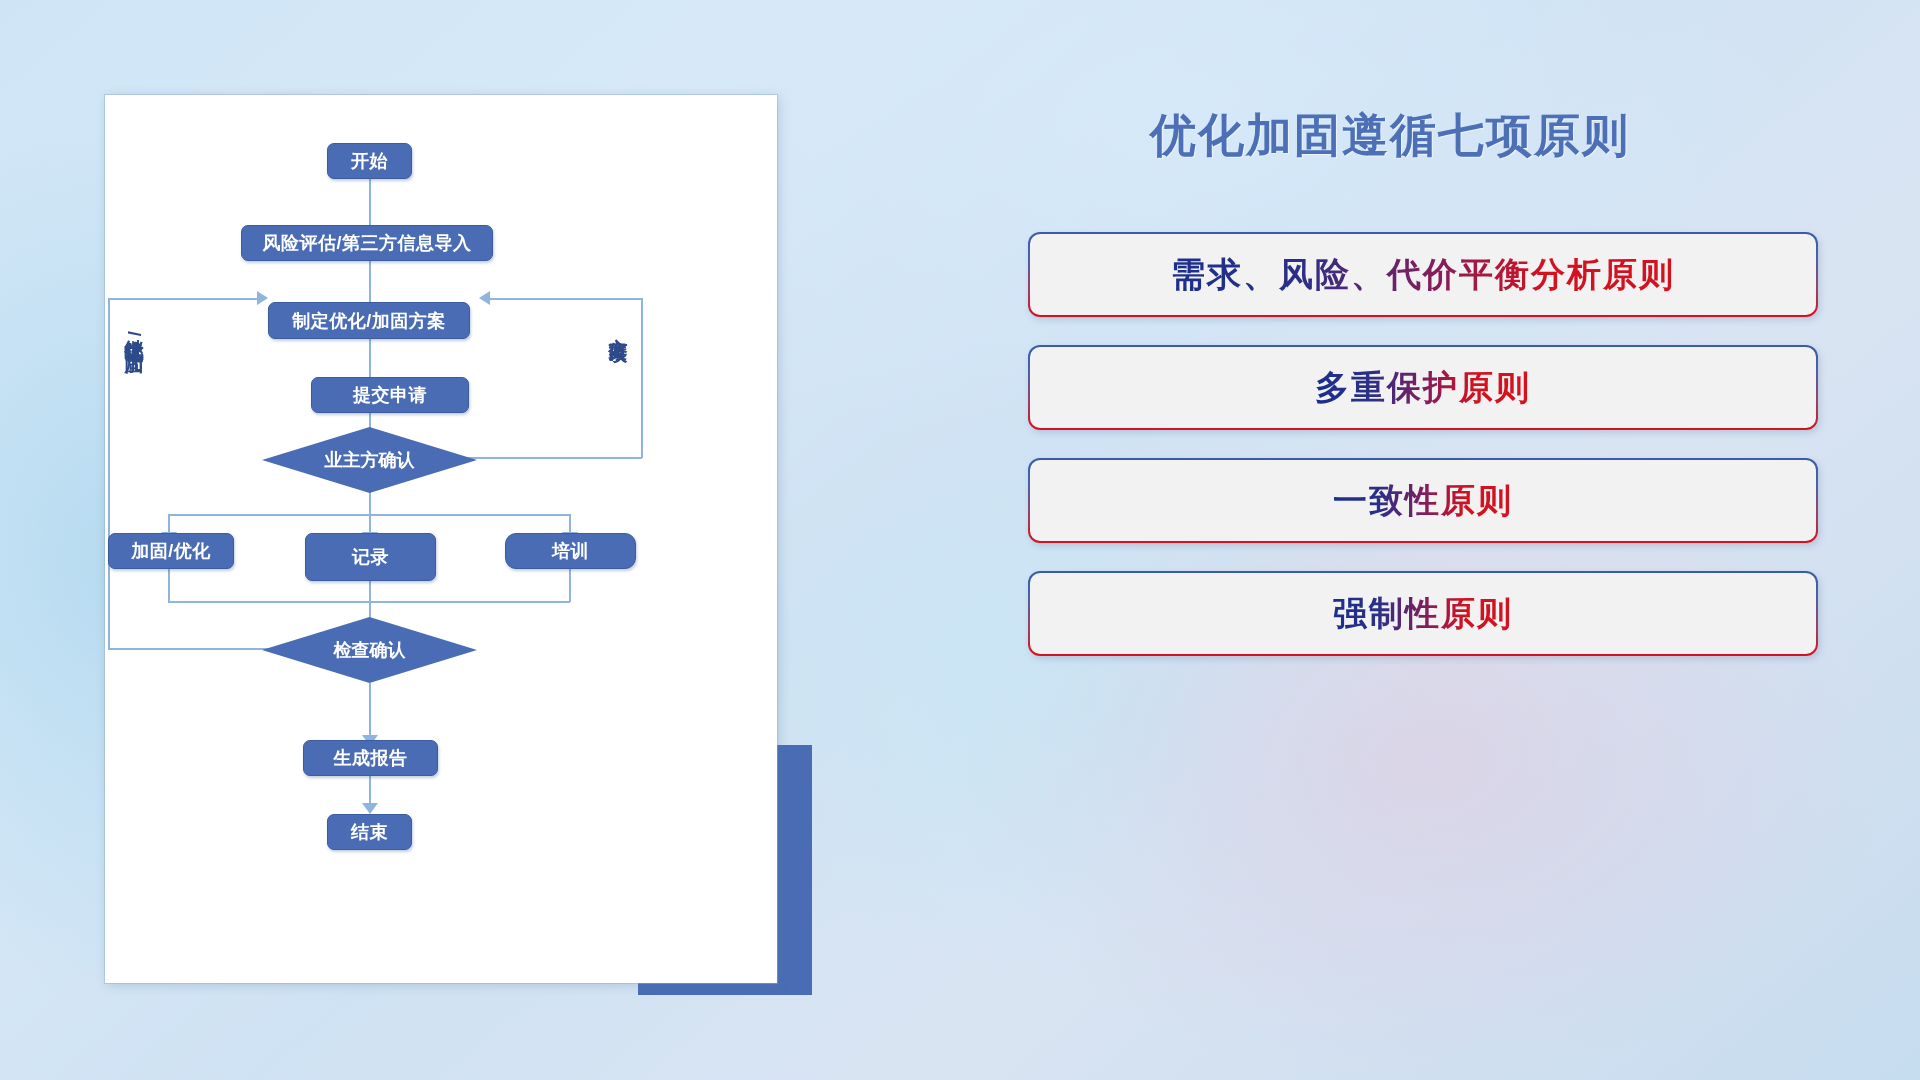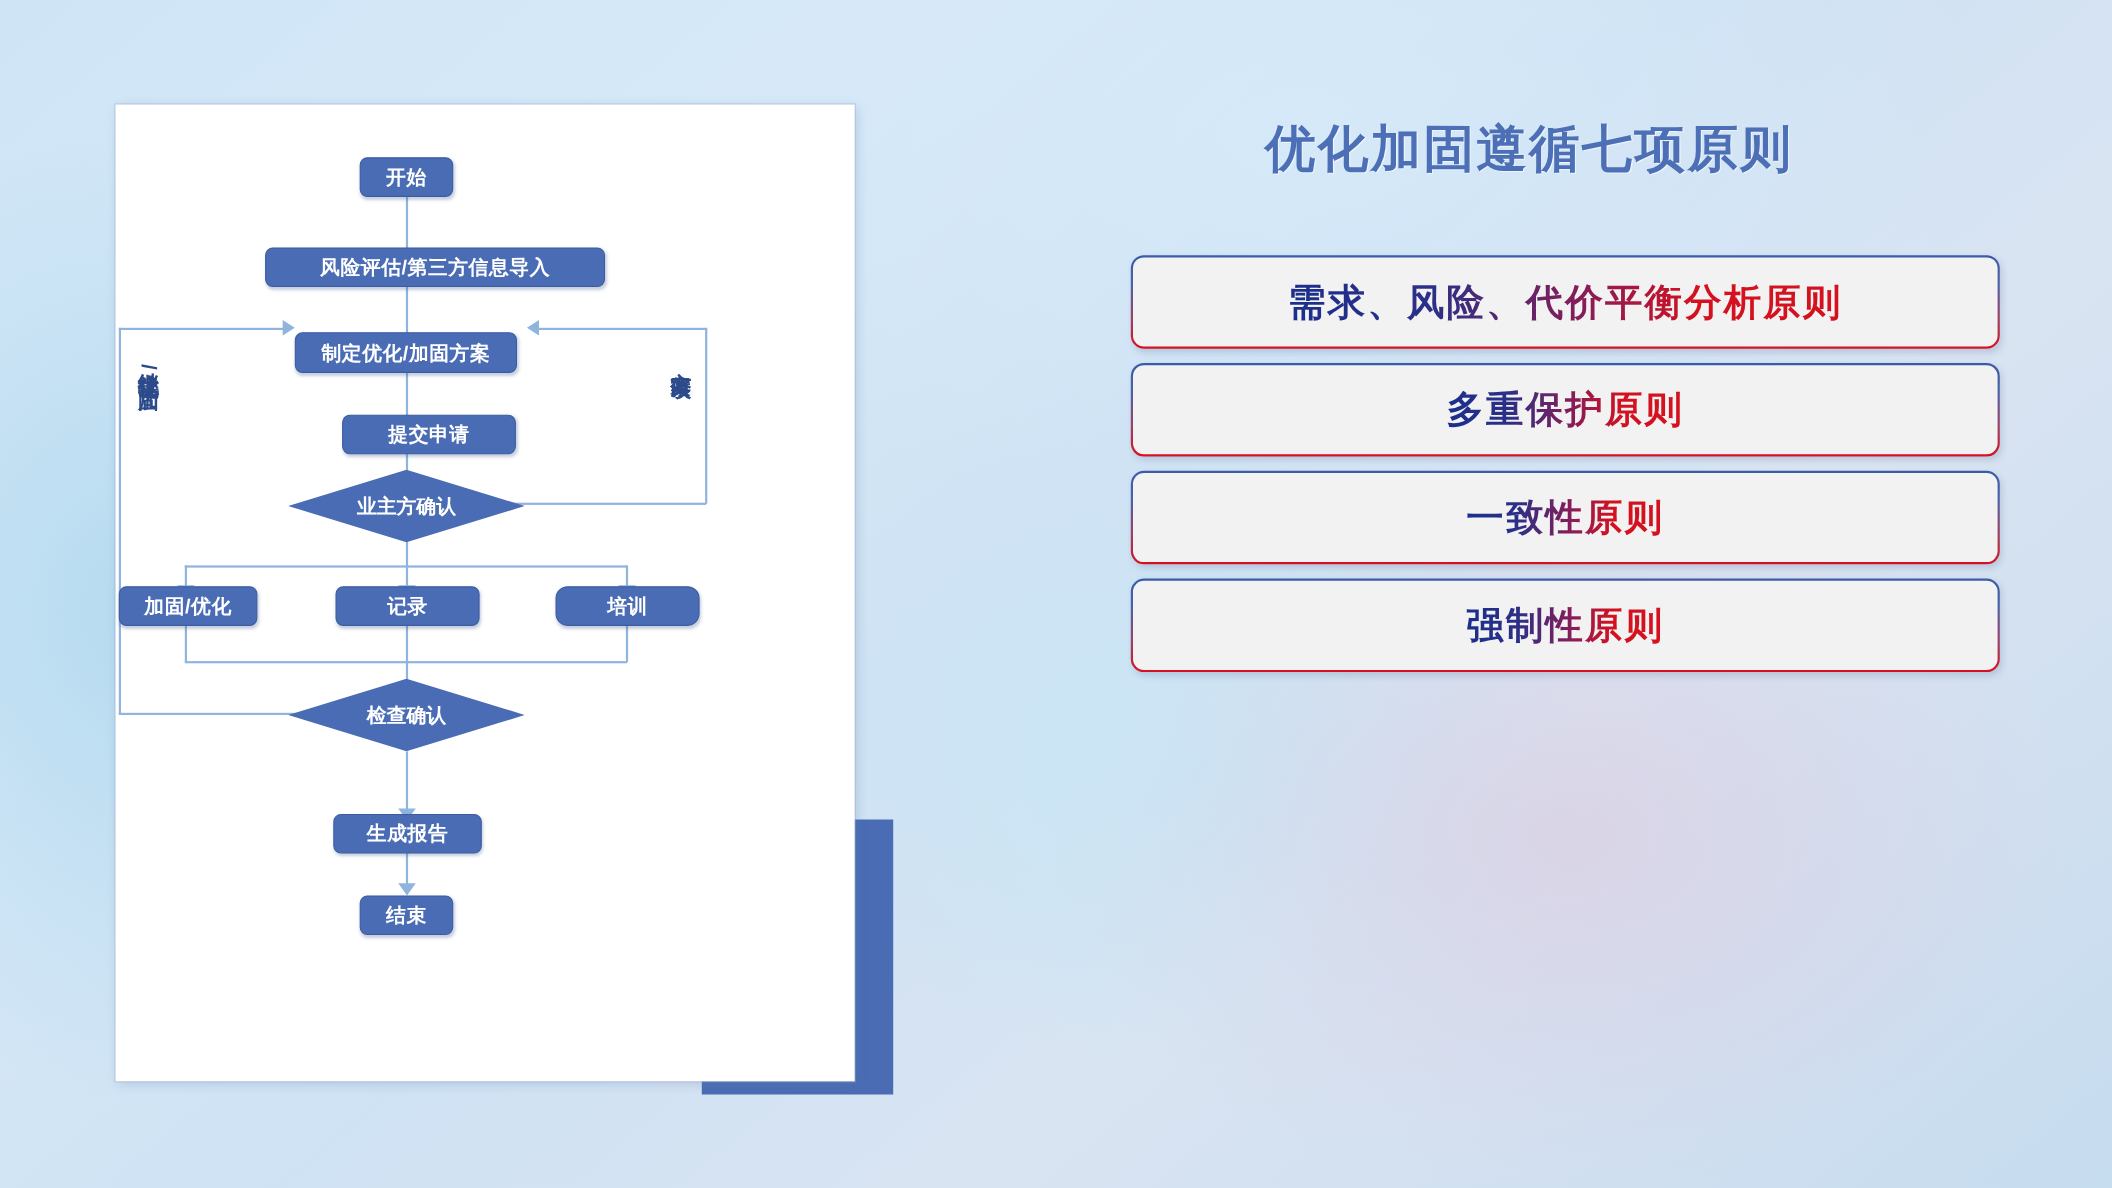--- a/index.html
+++ b/index.html
@@ -67,21 +67,21 @@
 
   
   #panel-title{
     position:absolute; left:1150px; top:105px;
     font-size:46px; font-weight:bold; color:#4c6fb6;
     letter-spacing:2px; white-space:nowrap;
     text-shadow:1px 1px 0 rgba(255,255,255,.55);
   }
   #principle-list{ position:absolute; left:1028px; top:232px; width:790px; }
   .p-card{
-    position:relative; height:85px; margin-bottom:13px;
+    position:relative; height:85px; margin-bottom:28px;
     border-radius:12px;
     padding:2px;
     background:linear-gradient(180deg,#3a5ba8 0%,#4a62a5 30%,#9d3f63 68%,#d80f1f 100%);
     box-shadow:2px 3px 6px rgba(95,120,165,.25);
   }
   .p-card-inner{
     width:100%; height:100%;
     border-radius:10px;
     background:#f2f2f2;
     display:flex; align-items:center; justify-content:center;
@@ -142,41 +142,41 @@
   <div class="ln v" style="left:264px;top:588px;height:58px;"></div>
   <div class="arrow-d" style="left:257px;top:640px;"></div>
 
   <div class="ln v" style="left:264px;top:672px;height:42px;"></div>
   <div class="arrow-d" style="left:257px;top:708px;"></div>
 
   <div class="node" style="left:222px;top:48px;width:85px;height:36px;">
     <span>开始</span>
   </div>
 
-  <div class="node" style="left:136px;top:130px;width:309px;height:36px;">
+  <div class="node" style="left:136px;top:130px;width:252px;height:36px;">
     <span>风险评估/第三方信息导入</span>
   </div>
 
   <div class="node" style="left:163px;top:207px;width:202px;height:37px;">
     <span>制定优化/加固方案</span>
   </div>
 
   <div class="node" style="left:206px;top:282px;width:158px;height:36px;">
     <span>提交申请</span>
   </div>
 
   <div class="diamond" style="left:157px;top:332px;width:215px;height:66px;">
     <span>业主方确认</span>
   </div>
 
   <div class="node" style="left:3px;top:438px;width:126px;height:36px;">
     <span>加固/优化</span>
   </div>
 
-  <div class="node" style="left:200px;top:438px;width:131px;height:36px;">
+  <div class="node" style="left:200px;top:438px;width:131px;height:48px;">
     <span>记录</span>
   </div>
 
   <div class="node" style="left:400px;top:438px;width:131px;height:36px;border-radius:11px;">
     <span>培训</span>
   </div>
 
   <div class="diamond" style="left:157px;top:522px;width:215px;height:66px;">
     <span>检查确认</span>
   </div>

